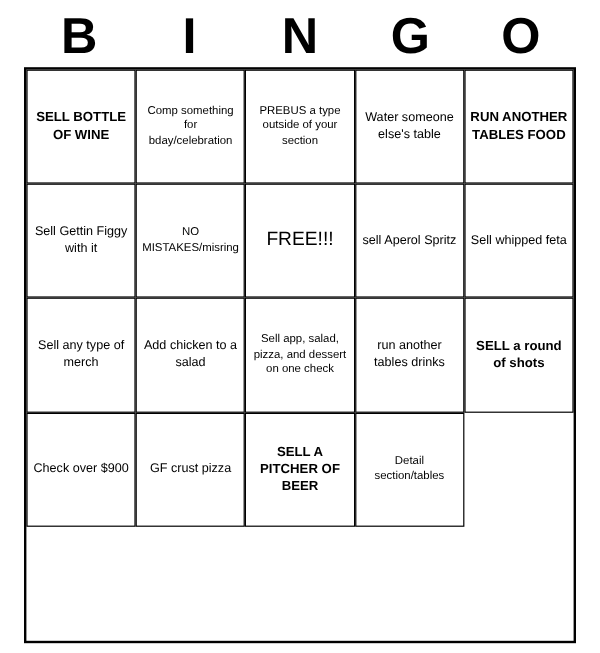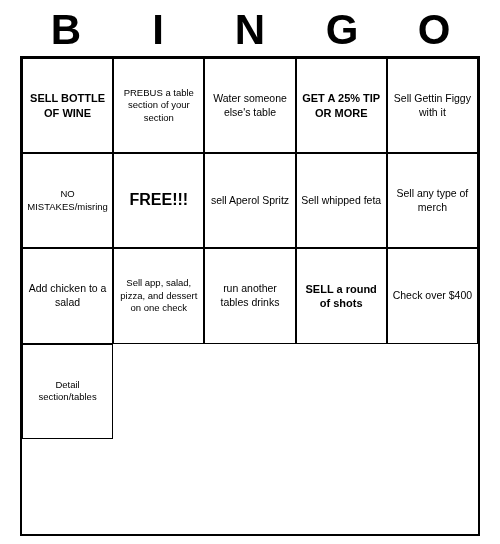--- a/index.html
+++ b/index.html
@@ -43,47 +43,50 @@
       font-size: 10.5px;
       line-height: 1.3;
       font-weight: normal;
       color: #000;
     }
     .bingo-cell.bold-text {
       font-weight: bold;
       font-size: 11px;
     }
     .bingo-cell.free {
-      font-weight: bold;
+      font-weight: normal;
       font-size: 16px;
     }
     .bingo-cell.small-text {
       font-size: 9.5px;
     }
   </style>
 </head>
 <body>
 
 <div class="bingo-header">
 <div class="bingo-letter">B</div>
     <div class="bingo-letter">I</div>
     <div class="bingo-letter">N</div>
     <div class="bingo-letter">G</div>
     <div class="bingo-letter">O</div>
   </div>
 <div class="bingo-grid">
 <div class="bingo-cell bold-text">SELL BOTTLE OF WINE</div>
-    <div class="bingo-cell small-text">PREBUS a table section of your section</div>
+    <div class="bingo-cell small-text">Comp something for bday/celebration</div>
+    <div class="bingo-cell small-text">PREBUS a type outside of your section</div>
     <div class="bingo-cell">Water someone else's table</div>
-    <div class="bingo-cell bold-text">GET A 25% TIP OR MORE</div>
+    <div class="bingo-cell bold-text">RUN ANOTHER TABLES FOOD</div>
     <div class="bingo-cell">Sell Gettin Figgy with it</div>
     <div class="bingo-cell small-text">NO MISTAKES/misring</div>
     <div class="bingo-cell free">FREE!!!</div>
     <div class="bingo-cell">sell Aperol Spritz</div>
     <div class="bingo-cell">Sell whipped feta</div>
     <div class="bingo-cell">Sell any type of merch</div>
     <div class="bingo-cell">Add chicken to a salad</div>
     <div class="bingo-cell small-text">Sell app, salad, pizza, and dessert on one check</div>
     <div class="bingo-cell">run another tables drinks</div>
     <div class="bingo-cell bold-text">SELL a round of shots</div>
-    <div class="bingo-cell">Check over $400</div>
+    <div class="bingo-cell">Check over $900</div>
+    <div class="bingo-cell">GF crust pizza</div>
+    <div class="bingo-cell bold-text">SELL A PITCHER OF BEER</div>
     <div class="bingo-cell small-text">Detail section/tables</div>
   </div>
 
 </body></html>

